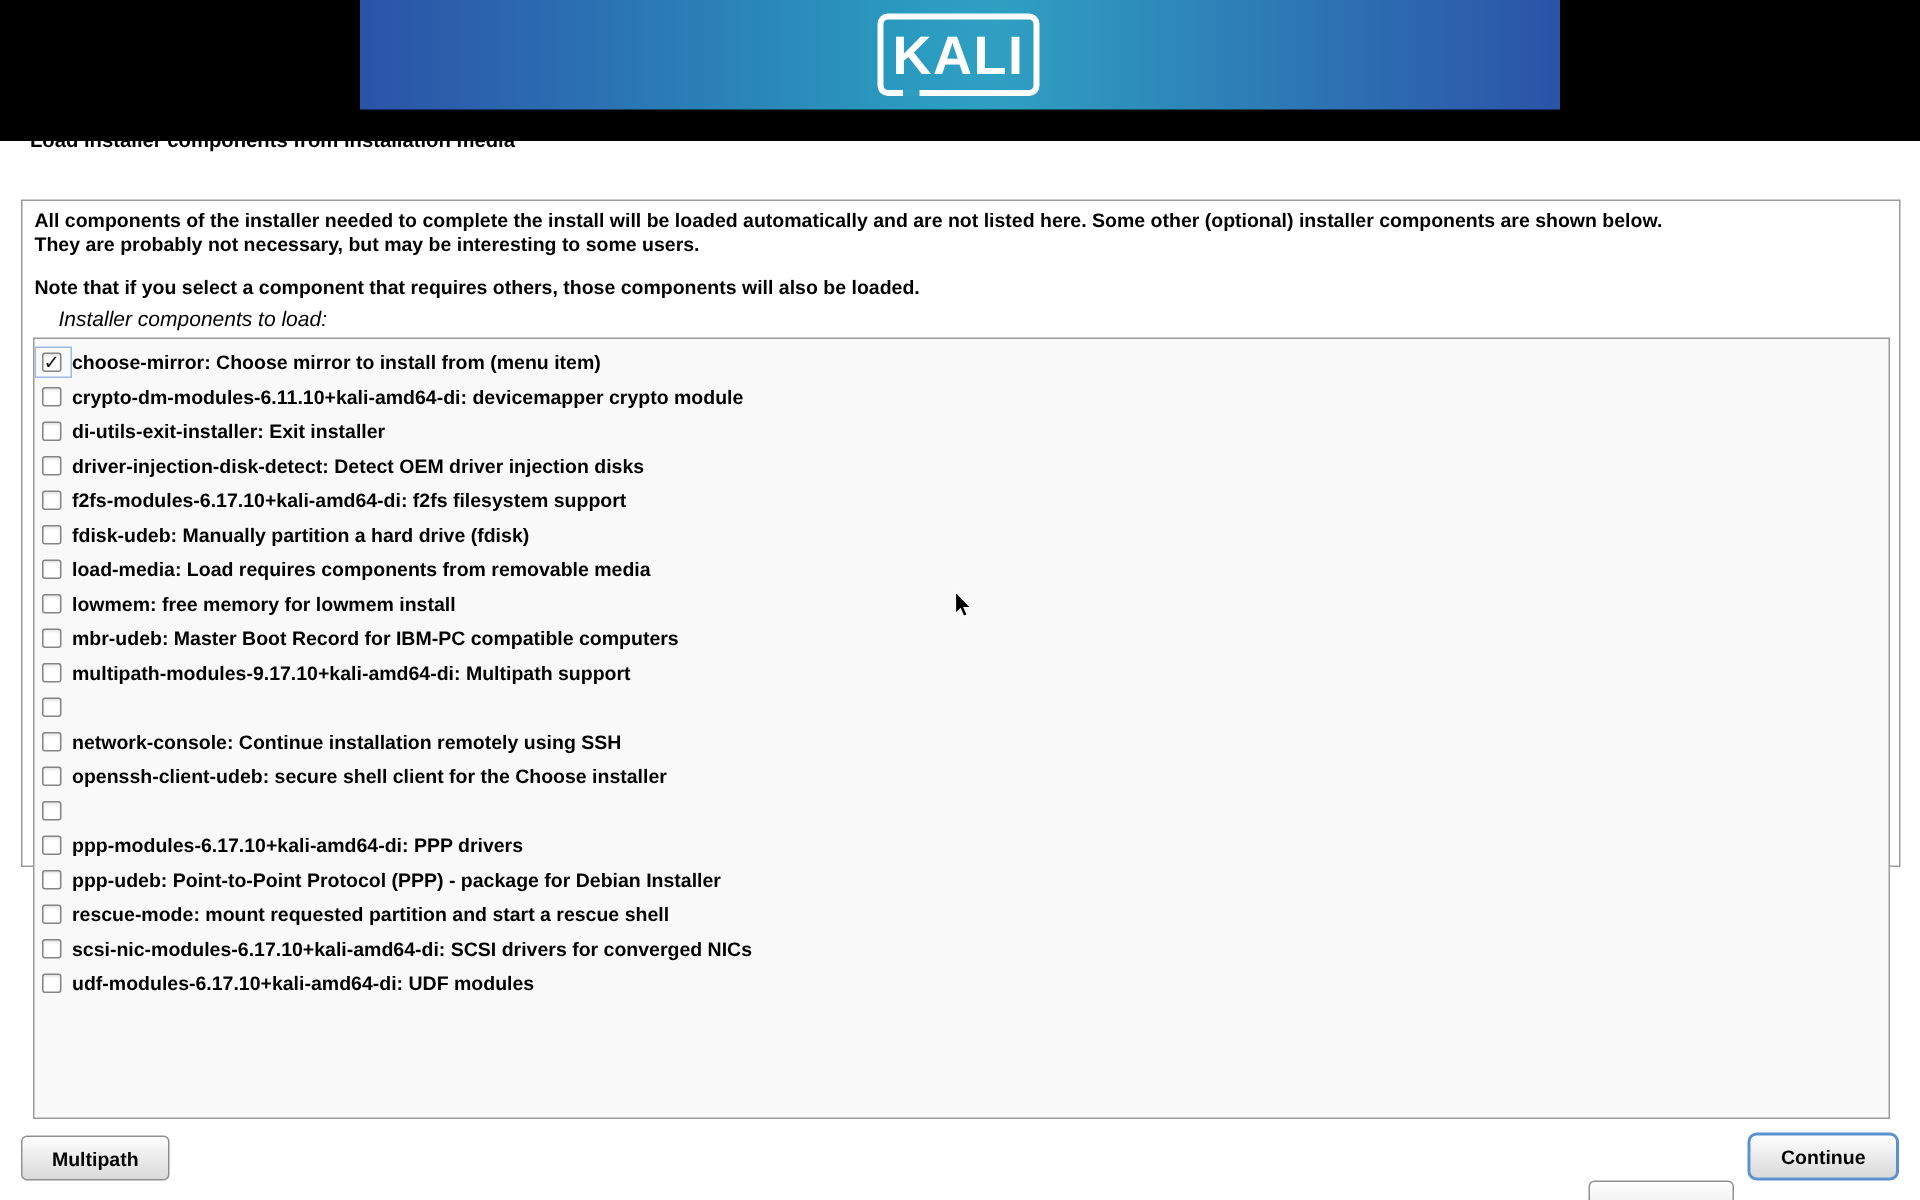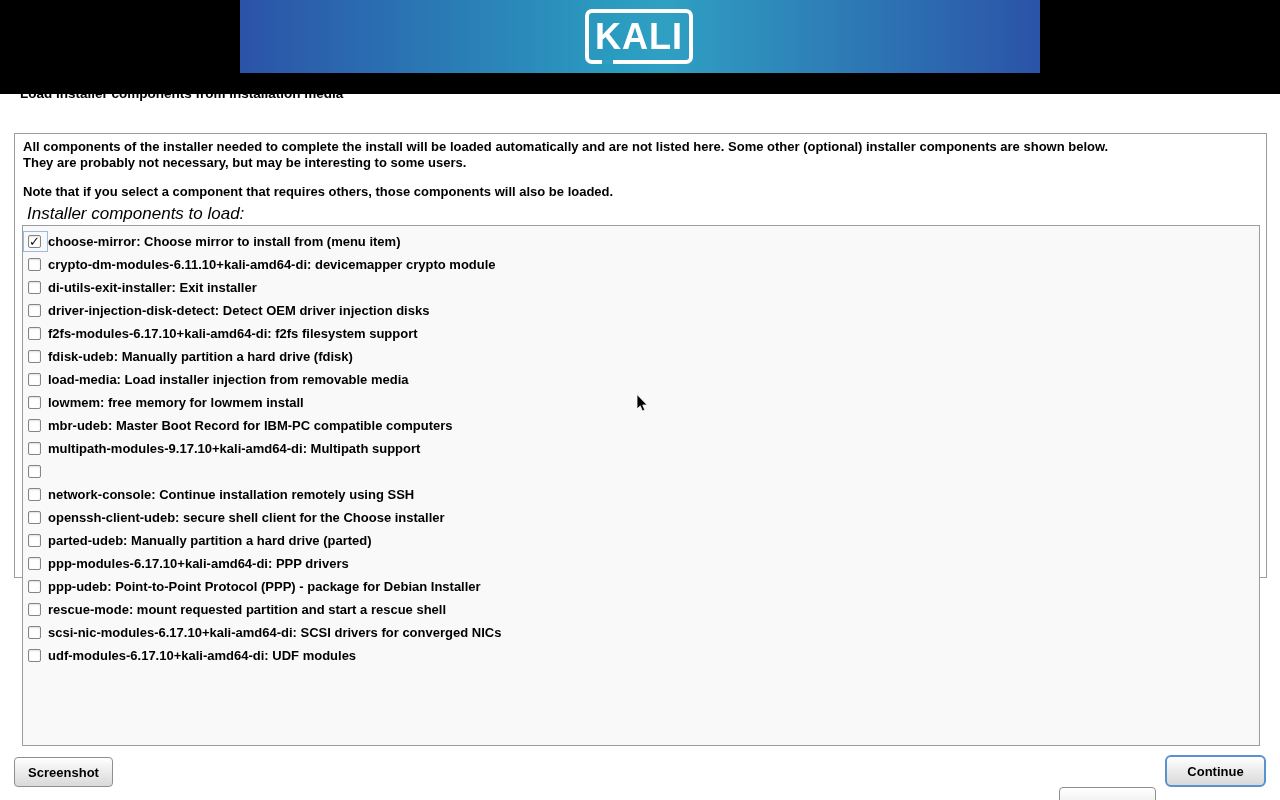--- a/index.html
+++ b/index.html
@@ -32,21 +32,21 @@
   
   .page-title { position:absolute; left:20px; top:86px; font-size:13.5px; font-weight:bold; }
 
   
   .frame {
     position:absolute; left:14px; top:121px; width:1253px; height:445px;
     border:1px solid #9c9c9c; box-sizing:border-box; background:#ffffff;margin-top:12px;
   }
   .para { position:absolute; left:8px; right:8px; top:5px; font-size:13px; font-weight:bold; line-height:15.5px; }
   .note { position:absolute; left:8px; right:8px; top:50px; font-size:13px; font-weight:bold; }
-  .list-label { position:absolute; left:12px; top:70px; font-size:17px; font-style:italic; }
+  .list-label { position:absolute; left:24px; top:70px; font-size:14px; font-style:italic; }
 
   
   .listbox {
     position:absolute; left:7px; top:91px; width:1238px; height:521px;
     border:1px solid #9c9c9c; box-sizing:border-box; background:#f9f9f9;
     padding-top:4px; overflow:hidden;
   }
   .row { display:flex; align-items:center; height:23px; }
   .cbwrap {
     display:inline-flex; align-items:center; justify-content:center;
@@ -137,21 +137,21 @@
         <div class="row">
           <span class="cbwrap">
             <span class="cb"></span>
           </span>
           <span class="rowlabel">fdisk-udeb: Manually partition a hard drive (fdisk)</span>
         </div>
         <div class="row">
           <span class="cbwrap">
             <span class="cb"></span>
           </span>
-          <span class="rowlabel">load-media: Load installer injection from removable media</span>
+          <span class="rowlabel">load-media: Load requires components from removable media</span>
         </div>
         <div class="row">
           <span class="cbwrap">
             <span class="cb"></span>
           </span>
           <span class="rowlabel">lowmem: free memory for lowmem install</span>
         </div>
         <div class="row">
           <span class="cbwrap">
             <span class="cb"></span>
@@ -178,21 +178,20 @@
         <div class="row">
           <span class="cbwrap">
             <span class="cb"></span>
           </span>
           <span class="rowlabel">openssh-client-udeb: secure shell client for the Choose installer</span>
         </div>
         <div class="row">
           <span class="cbwrap">
             <span class="cb"></span>
           </span>
-          <span class="rowlabel">parted-udeb: Manually partition a hard drive (parted)</span>
         </div>
         <div class="row">
           <span class="cbwrap">
             <span class="cb"></span>
           </span>
           <span class="rowlabel">ppp-modules-6.17.10+kali-amd64-di: PPP drivers</span>
         </div>
         <div class="row">
           <span class="cbwrap">
             <span class="cb"></span>
@@ -213,21 +212,21 @@
         </div>
         <div class="row">
           <span class="cbwrap">
             <span class="cb"></span>
           </span>
           <span class="rowlabel">udf-modules-6.17.10+kali-amd64-di: UDF modules</span>
         </div>
       </div>
   </div>
 
-  <button class="btn btn-screenshot">Screenshot</button>
+  <button class="btn btn-screenshot">Multipath</button>
   <button class="btn btn-goback">Go Back</button>
   <button class="btn btn-continue">Continue</button>
 
   <div class="cursor">
     <svg width="13" height="19" viewBox="0 0 13 19">
       <polygon points="1,0.5 1,15 4.3,11.9 6.4,16.9 8.8,15.9 6.7,11 11.2,11" fill="#000000" stroke="#ffffff" stroke-width="0.8"></polygon>
     </svg>
   </div>
 
 </div>

